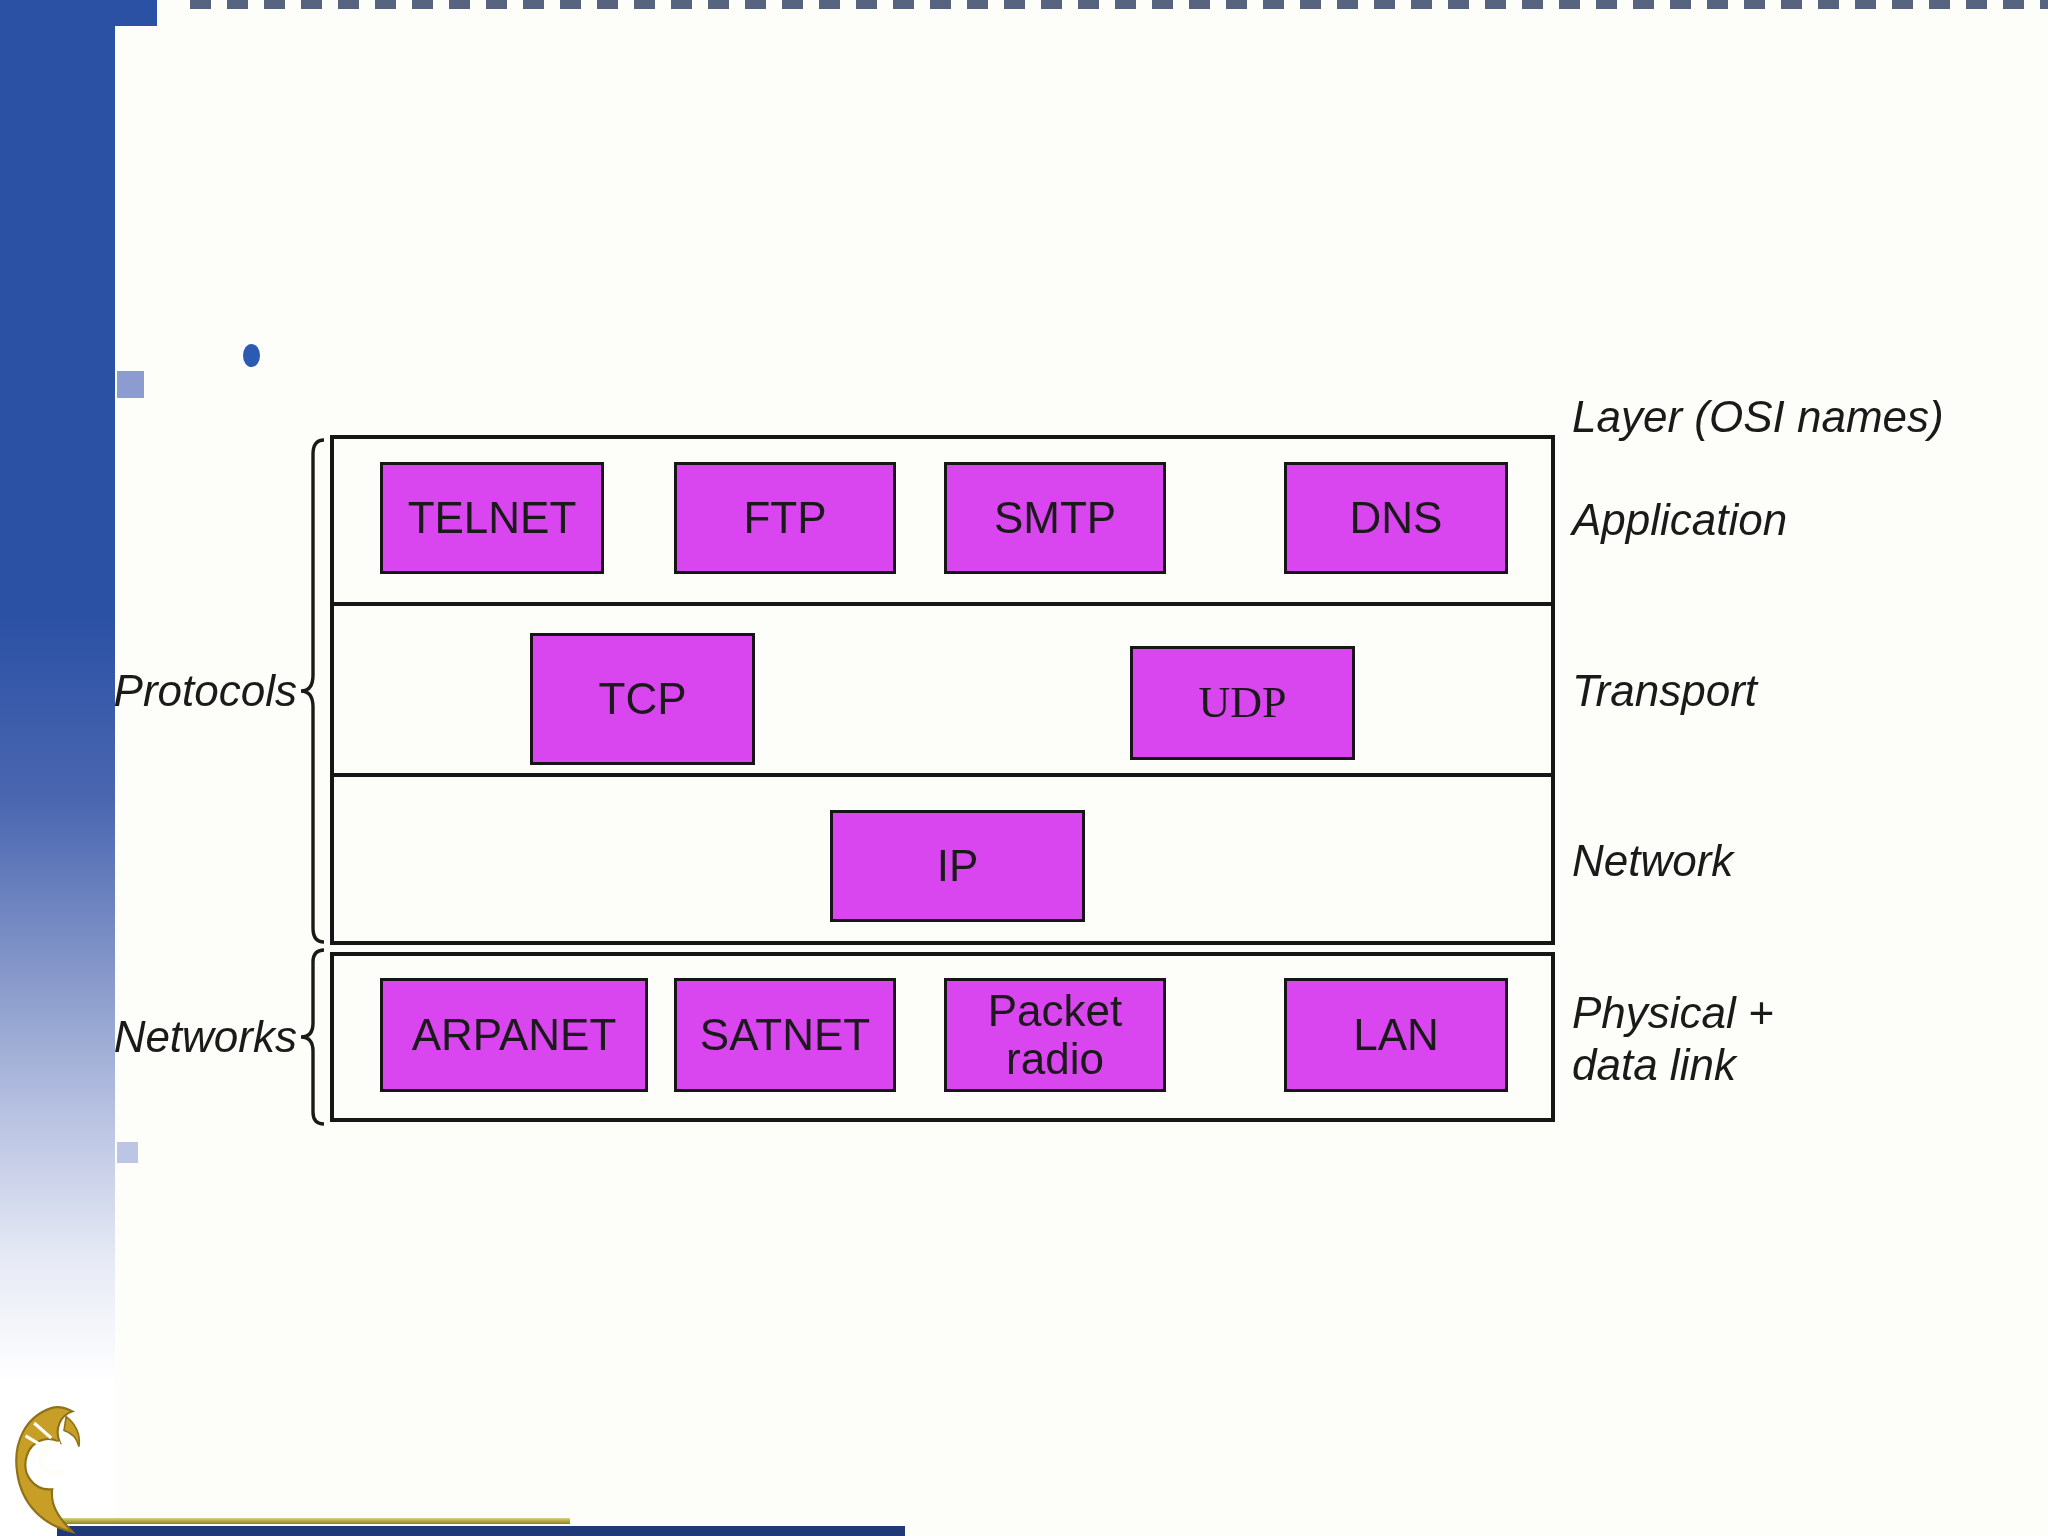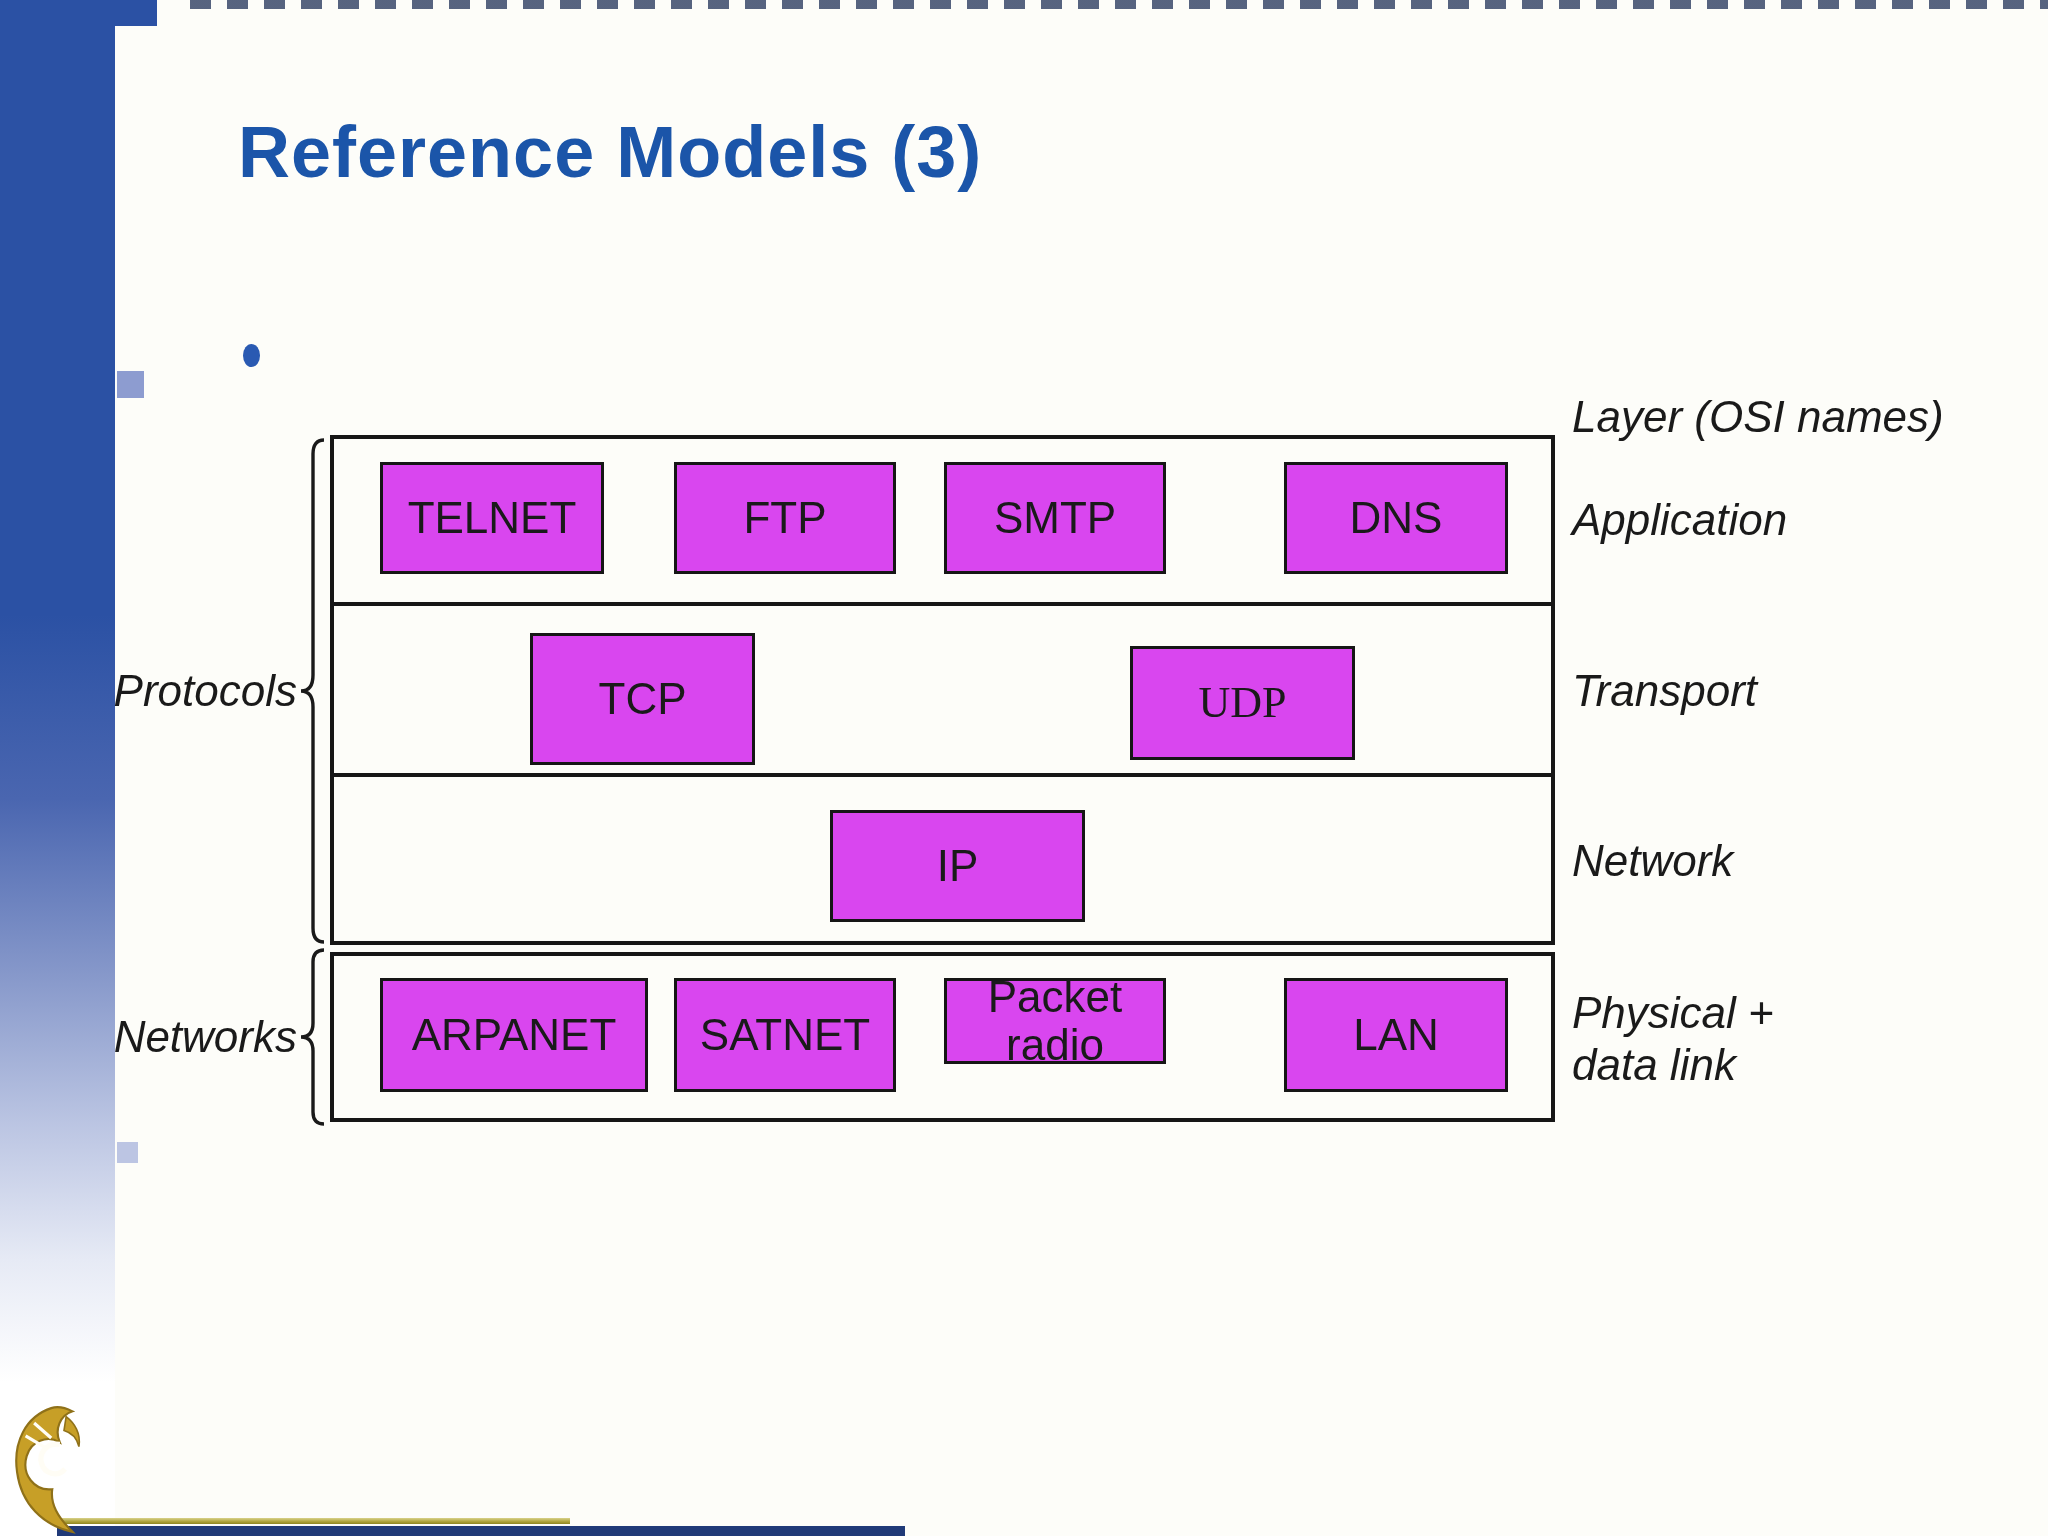--- a/index.html
+++ b/index.html
@@ -73,21 +73,21 @@
   .b-smtp  {left:944px;top:462px;width:222px;height:112px;}
   .b-dns   {left:1284px;top:462px;width:224px;height:112px;}
   
   .b-tcp{left:530px;top:633px;width:225px;height:132px;}
   .b-udp{left:1130px;top:646px;width:225px;height:114px;font-family:Liberation Serif, serif;}
   
   .b-ip{left:830px;top:810px;width:255px;height:112px;}
   
   .b-arpanet{left:380px;top:978px;width:268px;height:114px;}
   .b-satnet {left:674px;top:978px;width:222px;height:114px;}
-  .b-packet {left:944px;top:978px;width:222px;height:86px;padding:0 26px;}
+  .b-packet {left:944px;top:978px;width:222px;height:114px;padding:0 26px;}
   .b-lan    {left:1284px;top:978px;width:224px;height:114px;}
   
   .navy-bar{position:absolute;left:57px;top:1526px;width:848px;height:10px;background:#203a78;}
   .gold-rule{position:absolute;left:58px;top:1518px;width:512px;height:6px;
     background:linear-gradient(180deg,#d9d28b 0%,#b1a640 55%,#8e851f 100%);}
   .ucf-text{
     position:absolute;left:96px;top:1472px;
     font-family:"Liberation Serif", serif;font-weight:bold;font-size:38px;
     color:#141414;letter-spacing:-1px;text-shadow:1px 1px 1px rgba(90,90,90,.55);
   }
@@ -97,21 +97,20 @@
 <body>
 
 <div id="slide">
 
   <div class="sidebar"></div>
   <div class="sidebar-notch"></div>
   <div class="sq-b"></div>
   <div class="sq-c"></div>
   <div class="top-dashes"></div>
 
-  <div class="title">Reference Models (3)</div>
 
   <div class="bullet-dot"></div>
 
   <div>
     <div class="dg-label corner-label">Layer (OSI names)</div>
 
     <div class="outer-box"></div>
     <div class="divider dv1"></div>
     <div class="divider dv2"></div>
     <div class="phys-box"></div>

